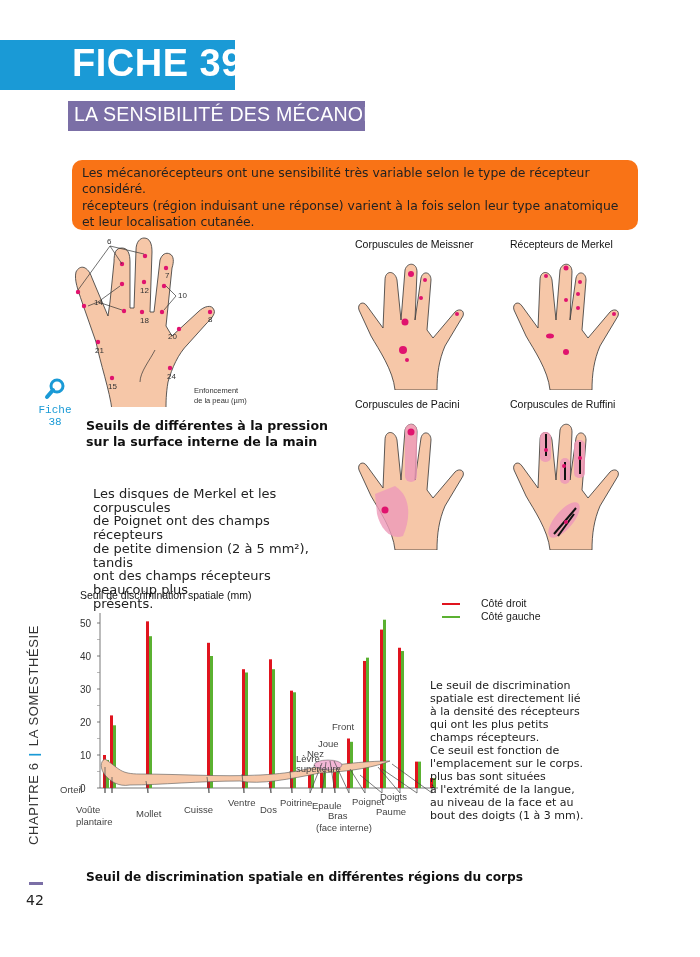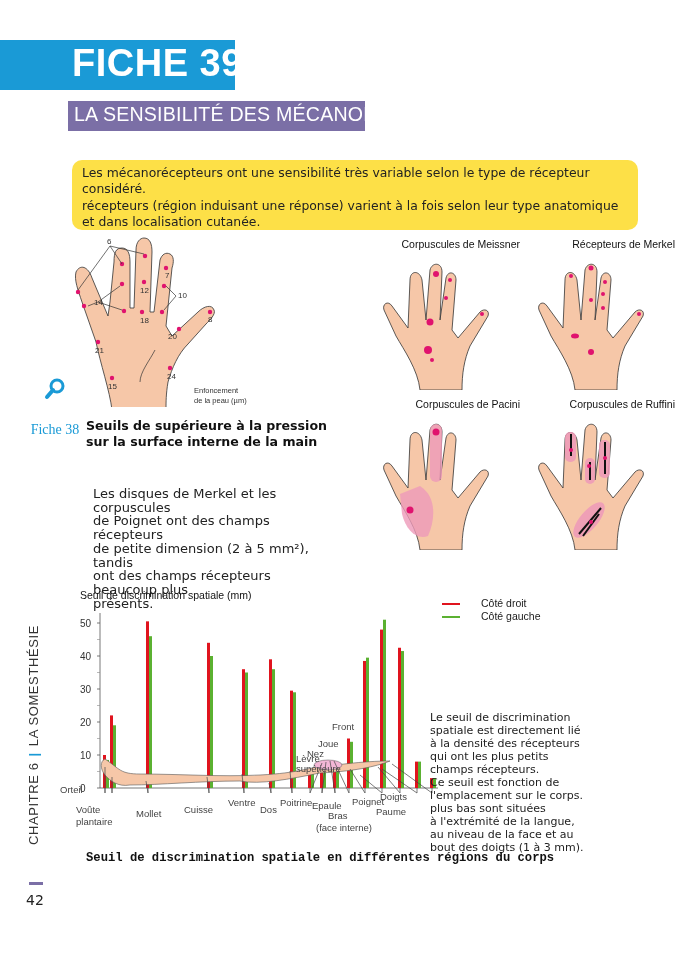--- a/index.html
+++ b/index.html
@@ -4,60 +4,60 @@
 <style>
   * { box-sizing: border-box; margin: 0; padding: 0; }
   html, body { width: 700px; height: 957px; background: #ffffff; overflow: hidden; }
   body { position: relative; font-family: "DejaVu Sans", sans-serif; color: #1a1a1a; }
 
   .fiche-banner { position: absolute; left: 0; top: 40px; width: 235px; height: 50px; background: #1a9ad6; }
   .fiche-title { position: absolute; left: 72px; top: 42px; font-family: "Liberation Sans", sans-serif; font-weight: bold; font-size: 38px; color: #ffffff; letter-spacing: 0.5px; }
   .subtitle-banner { position: absolute; left: 68px; top: 101px; width: 297px; height: 30px; background: #7b6fa6; }
   .subtitle { position: absolute; left: 74px; top: 103px; font-family: "Liberation Sans", sans-serif; font-size: 20px; color: #ffffff; letter-spacing: 0.2px; white-space: nowrap; transform: scaleX(0.98); transform-origin: left top; }
 
-  .intro-box { position: absolute; left: 72px; top: 160px; width: 566px; height: 70px; background: #fde047; border-radius: 10px; padding: 5px 10px; }
+  .intro-box { position: absolute; left: 72px; top: 160px; width: 566px; height: 70px; background: #f97316; border-radius: 10px; padding: 5px 10px; }
   .intro-text { font-size: 12.4px; line-height: 16.3px; color: #222; }
 
   .hand-main { position: absolute; left: 70px; top: 232px; width: 240px; height: 175px; }
   .fiche-ref { position: absolute; left: 30px; top: 378px; width: 50px; text-align: center; }
-  .fiche-ref-label { font-family: Liberation Serif, serif; font-size: 14px; color: #1a9ad6; display: block; margin-top: 18px; }
+  .fiche-ref-label { font-family: Liberation Mono, monospace; font-size: 11px; color: #1a9ad6; display: block; margin-top: 0; }
 
   .seuils-title { position: absolute; left: 86px; top: 418px; font-weight: bold; font-size: 12.6px; line-height: 16px; color: #111; }
   .seuils-body { position: absolute; left: 93px; top: 487px; width: 230px; font-size: 13px; line-height: 13.7px; color: #222; }
 
   .hand-grid { position: absolute; left: 355px; top: 238px; width: 330px; }
-  .hand-cell { position: absolute; width: 165px; text-align: right; }
+  .hand-cell { position: absolute; width: 165px; text-align: left; }
   .hand-cell-label { font-family: "Liberation Sans", sans-serif; font-size: 10.5px; color: #111; display: block; }
 
   .chart { position: absolute; left: 60px; top: 565px; width: 390px; height: 290px; margin-top: 24px; }
   .chart-ylabel { position: absolute; left: 20px; top: 0px; font-family: "Liberation Sans", sans-serif; font-size: 10.5px; color: #111; }
   .chart-legend { position: absolute; left: 442px; top: 597px; font-family: "Liberation Sans", sans-serif; font-size: 10.5px; line-height: 13px; }
   .legend-row { display: flex; align-items: center; gap: 21px; }
   .legend-swatch { width: 18px; height: 2px; display: inline-block; }
 
-  .chart-caption { position: absolute; left: 86px; top: 851px; font-weight: bold; font-size: 12.2px; color: #111; font-family: Liberation Mono, monospace; }
-  .side-text { position: absolute; left: 430px; top: 679px; width: 220px; font-size: 11px; line-height: 13px; color: #222; margin-top: 32px; }
+  .chart-caption { position: absolute; left: 86px; top: 870px; font-weight: bold; font-size: 12.2px; color: #111; }
+  .side-text { position: absolute; left: 430px; top: 679px; width: 220px; font-size: 11px; line-height: 13px; color: #222; }
 
   .vertical-chapter { position: absolute; left: 26px; top: 845px; transform: rotate(-90deg); transform-origin: left top; white-space: nowrap; font-family: "Liberation Sans", sans-serif; font-size: 13px; color: #333; letter-spacing: 0.6px; }
   .vertical-chapter .sep { color: #1a9ad6; font-weight: bold; margin: 0 6px; }
   .page-mark { position: absolute; left: 29px; top: 882px; width: 14px; height: 3px; background: #7b6fa6; }
   .page-number { position: absolute; left: 26px; top: 892px; font-size: 14px; color: #222; }
 </style>
 </head>
 <body>
 
 <div class="fiche-banner"></div>
 <div class="fiche-title">FICHE 39</div>
 <div class="subtitle-banner"></div>
 <div class="subtitle">LA SENSIBILITÉ DES MÉCANORÉCEPTEURS</div>
 
 <div class="intro-box">
   <div class="intro-text">Les mécanorécepteurs ont une sensibilité très variable selon le type de récepteur considéré.</div>
   <div class="intro-text">récepteurs (région induisant une réponse) varient à la fois selon leur type anatomique</div>
-  <div class="intro-text">et dans localisation cutanée.</div>
+  <div class="intro-text">et leur localisation cutanée.</div>
 </div>
 
 <svg class="hand-main" viewBox="0 0 240 175">
   <path d="M42,178 C40,160 30,130 26,110 L12,70 C8,58 4,48 6,40 C10,32 18,34 22,46 L38,84 L40,70 L44,30 C44,20 46,16 52,16 C58,16 60,22 60,30 L60,76 L64,76 L66,18 C66,10 70,6 74,6 C80,6 82,12 82,20 L80,80 L84,80 L90,28 C92,22 96,20 100,22 C104,24 104,30 102,36 L96,94 L102,104 L128,80 C134,74 142,72 144,78 C146,82 140,88 136,92 L118,112 C108,122 102,136 98,150 C96,162 96,170 96,178 Z" fill="#f6c7a8" stroke="#333" stroke-width="0.8"></path>
   <path d="M85,118 C80,128 70,140 70,150" fill="none" stroke="#333" stroke-width="0.7"></path>
   <g fill="#e0136e">
     <circle cx="8" cy="60" r="2.2"></circle>
       <circle cx="14" cy="74" r="2.2"></circle>
     <circle cx="52" cy="32" r="2.2"></circle>
       <circle cx="52" cy="52" r="2.2"></circle>
@@ -100,21 +100,21 @@
 
 <div class="fiche-ref">
   <svg width="22" height="22" viewBox="0 0 22 22">
     <circle cx="13" cy="8" r="6" fill="none" stroke="#1a9ad6" stroke-width="3"></circle>
     <line x1="9" y1="12" x2="3" y2="19" stroke="#1a9ad6" stroke-width="4" stroke-linecap="round"></line>
   </svg>
   <span class="fiche-ref-label">Fiche 38</span>
 </div>
 
 <div class="seuils-title">
-  <div>Seuils de supérieure à la pression</div>
+  <div>Seuils de différentes à la pression</div>
   <div>sur la surface interne de la main</div>
 </div>
 <div class="seuils-body">
   <div>Les disques de Merkel et les corpuscules</div>
   <div>de Poignet ont des champs récepteurs</div>
   <div>de petite dimension (2 à 5 mm²), tandis</div>
   <div>ont des champs récepteurs beaucoup plus</div>
   <div>présents.</div>
 </div>
 

